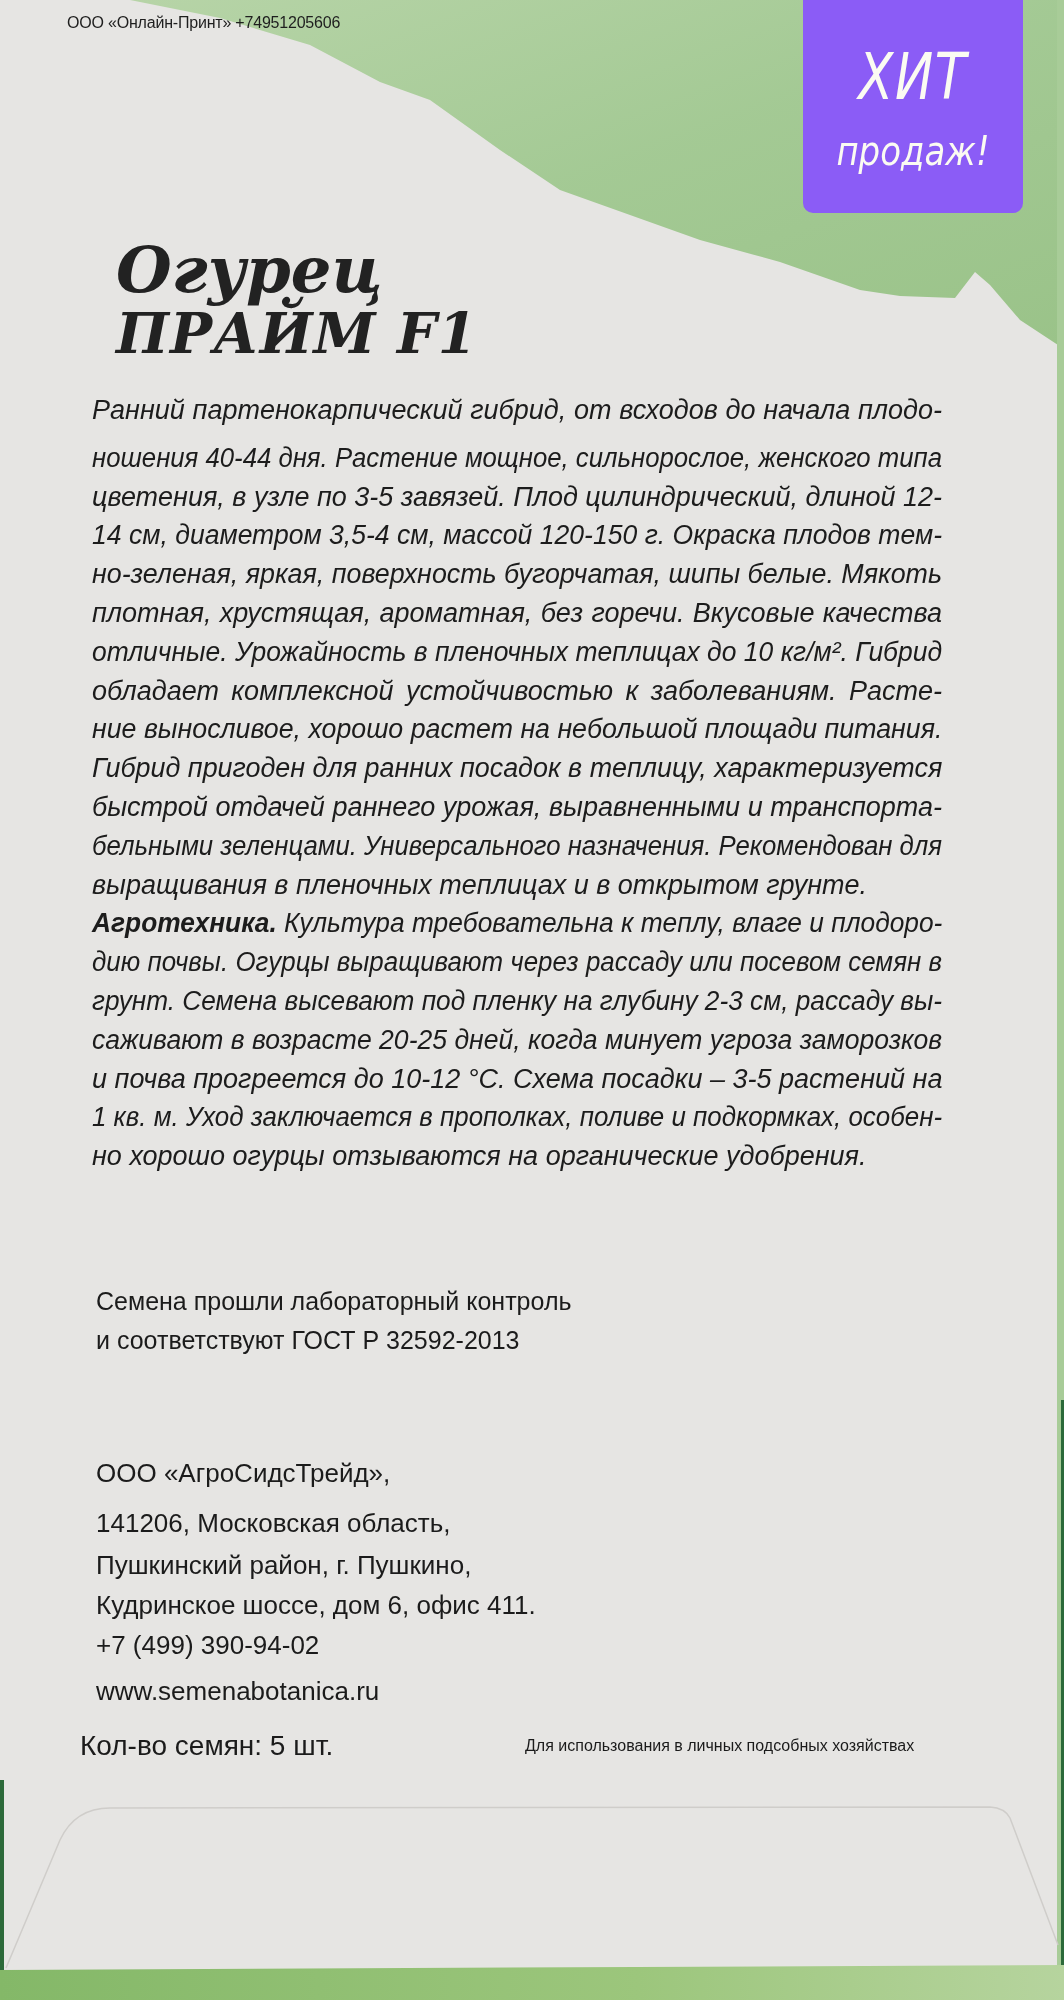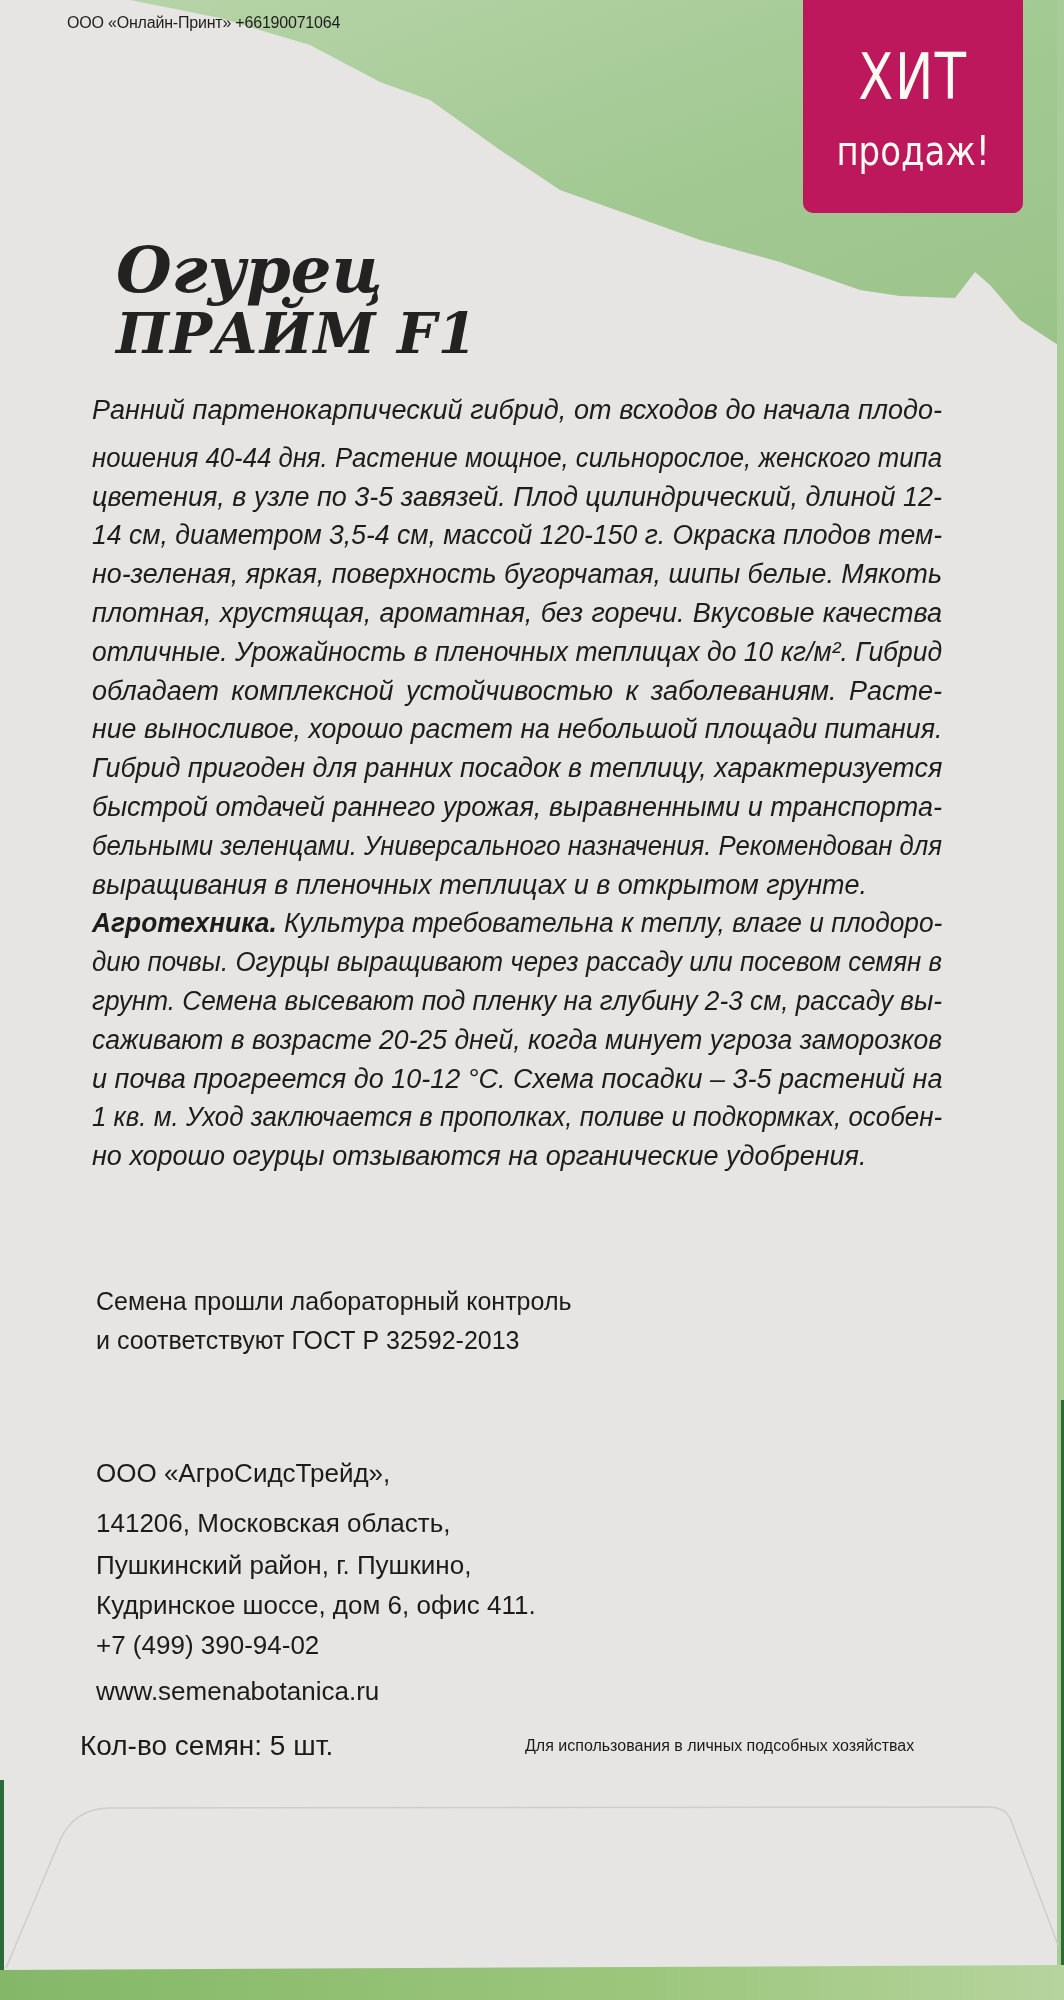--- a/index.html
+++ b/index.html
@@ -1,20 +1,20 @@
 <!DOCTYPE html>
 <html><head>
 <meta charset="utf-8">
 <style>
   html, body { margin: 0; padding: 0; }
   body { width: 1064px; height: 2000px; position: relative; overflow: hidden; background: #e6e5e3; }
   .abs { position: absolute; }
   #bg-svg { position: absolute; left: 0; top: 0; width: 1064px; height: 2000px; }
   .printer { left: 67px; top: 14px; font-family: "Liberation Sans", sans-serif; font-size: 16px; color: #1e1e1e; letter-spacing: -0.2px; }
-  .badge { left: 803px; top: 0; width: 220px; height: 213px; background: #be185d; border-radius: 0 0 10px 10px; }
+  .badge { left: 803px; top: 0; width: 220px; height: 213px; background: #8b5cf6; border-radius: 0 0 10px 10px; font-style: italic; }
   .badge-hit { position: absolute; left: 0; width: 100%; top: 40px; text-align: center; font-family: "DejaVu Sans", sans-serif; font-size: 64px; color: #fbfbf2; letter-spacing: 2px; transform: scaleX(0.8); font-weight: normal; }
   .badge-sub { position: absolute; left: 0; width: 100%; top: 128px; text-align: center; font-family: "DejaVu Sans", sans-serif; font-size: 40px; color: #fbfbf2; transform: scaleX(0.85); }
   .title { left: 88px; font-family: "DejaVu Serif", serif; font-weight: bold; font-style: italic; color: #222; margin-left: 28px; }
   .title-1 { top: 232px; font-size: 64px; transform-origin: left top; }
   .title-2 { top: 300px; font-size: 56px; letter-spacing: 1px; }
   .body-line { left: 92px; width: 850px; height: 38.8px; font-family: "Liberation Sans", sans-serif; font-style: italic; font-size: 27px; line-height: 38.8px; color: #1c1c1c; white-space: nowrap; text-align: justify; text-align-last: justify; overflow: visible; }
   .body-line.last { text-align-last: left; }
   .bold { font-weight: bold; }
   .sans { font-family: "Liberation Sans", sans-serif; color: #1b1b1b; }
   .lab { left: 96px; font-size: 25px; }
@@ -45,21 +45,21 @@
   <rect x="1057" y="0" width="7" height="2000" fill="#a8cc98"></rect>
   <rect x="1061" y="1400" width="3" height="600" fill="#2c6a3a"></rect>
 
   <rect x="0" y="1780" width="4" height="220" fill="#2c6a3a"></rect>
 
   <path d="M6 1968 L60 1840 Q75 1808 110 1808 L990 1807 Q1005 1808 1010 1818 L1058 1945" fill="none" stroke="#cfcdca" stroke-width="1.5"></path>
 
   <path d="M0 1970 L1064 1965 L1064 2000 L0 2000 Z" fill="url(#bottomwash)"></path>
 </svg>
 
-<div class="abs printer">ООО «Онлайн-Принт» +66190071064</div>
+<div class="abs printer">ООО «Онлайн-Принт» +74951205606</div>
 
 <div class="abs badge">
   <div class="badge-hit">ХИТ</div>
   <div class="badge-sub">продаж!</div>
 </div>
 
 <div class="abs title title-1">Огурец</div>
 <div class="abs title title-2">ПРАЙМ F1</div>
 
 <div>

